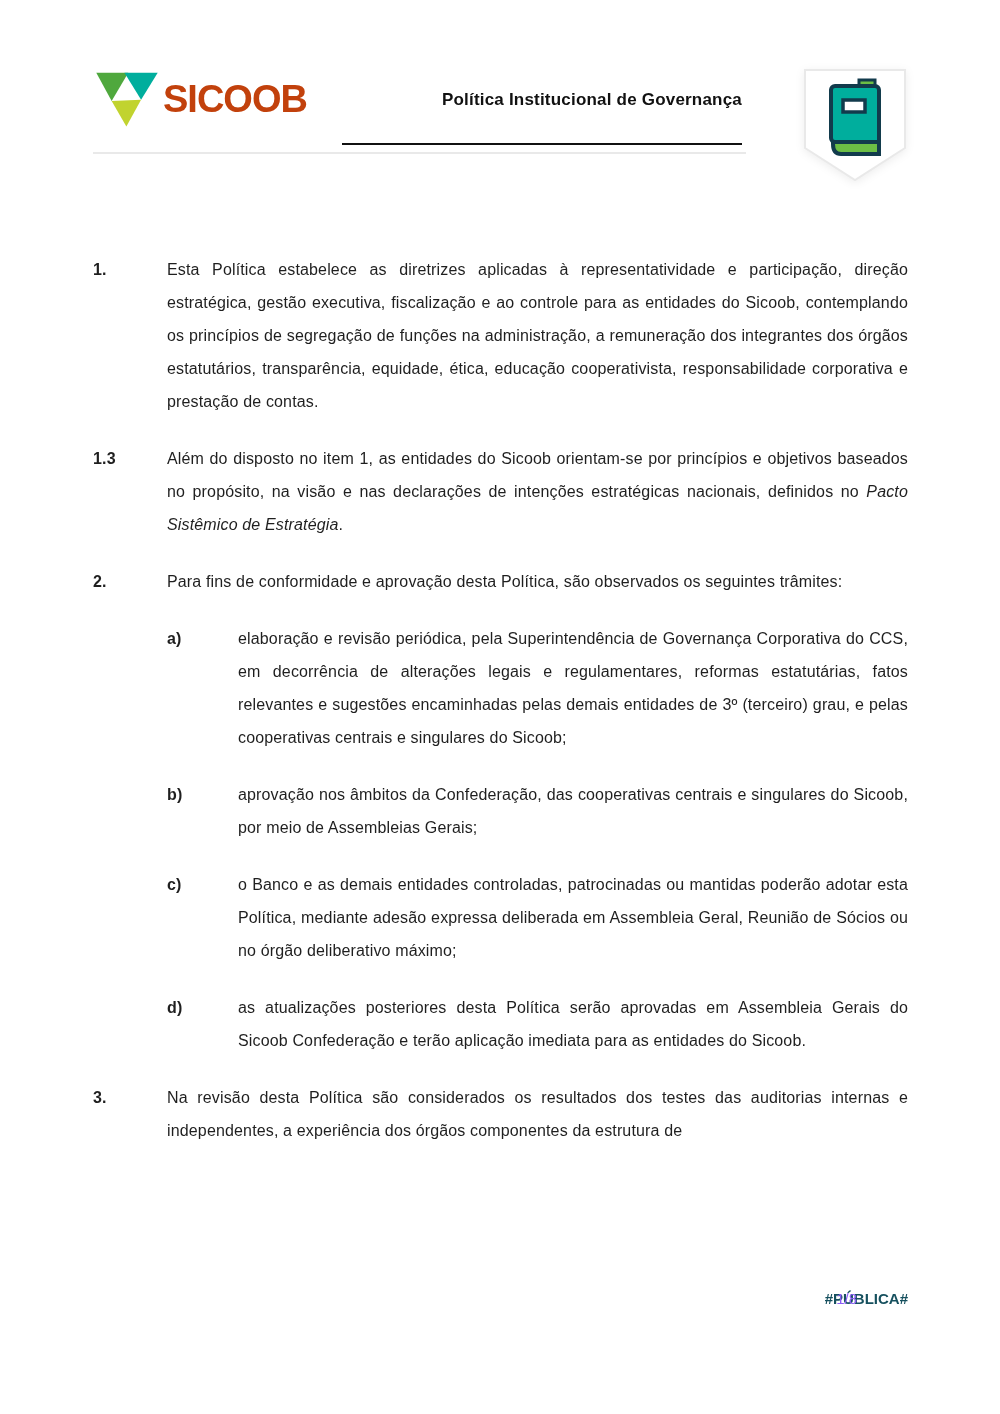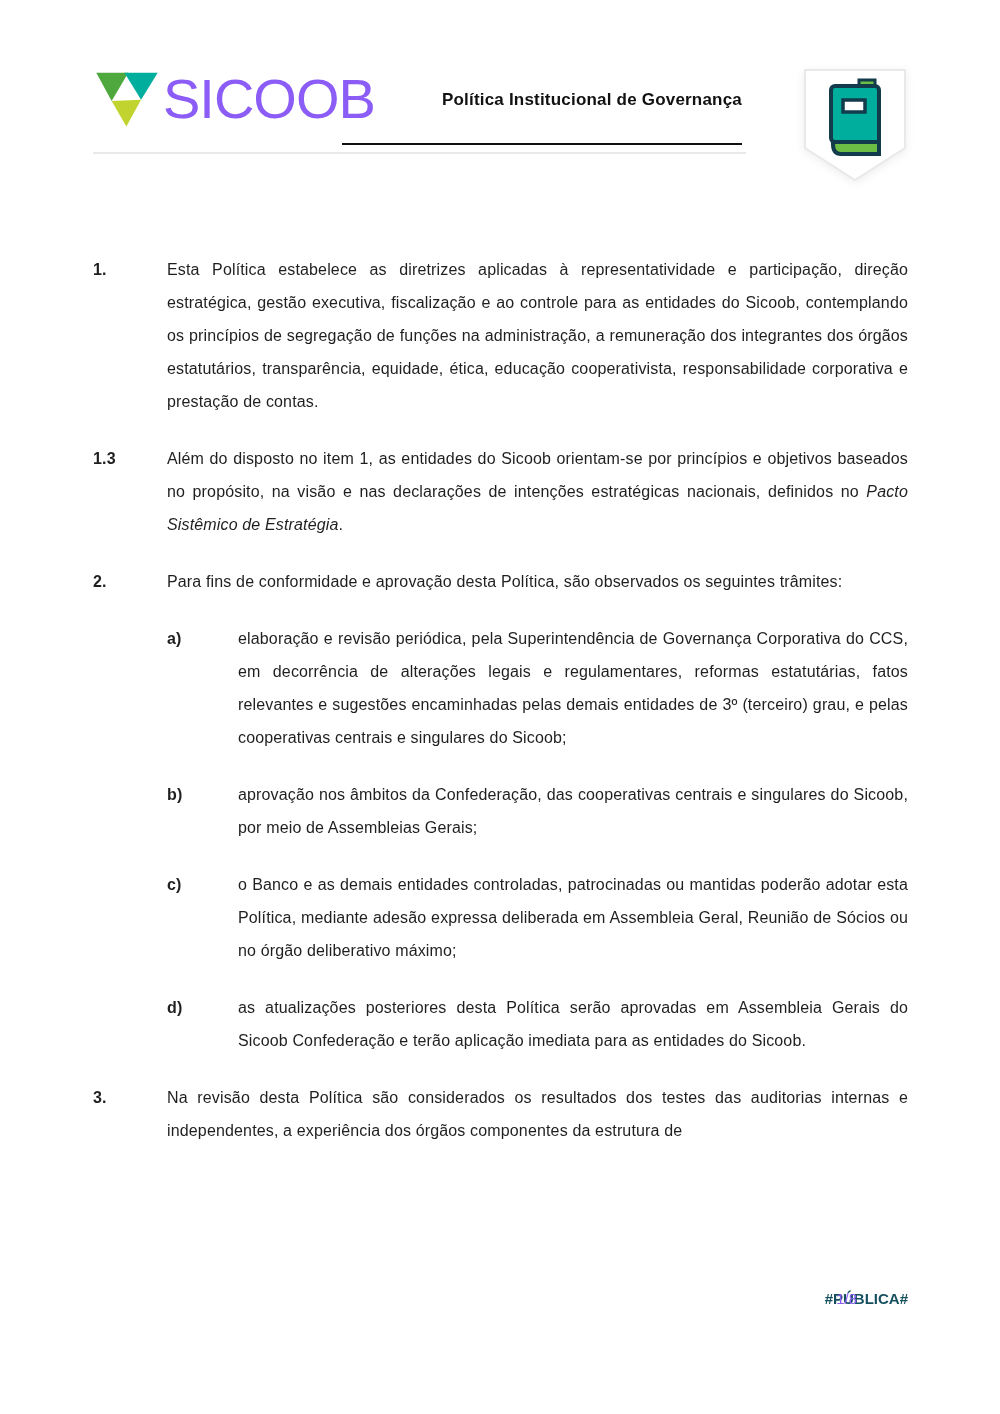--- a/index.html
+++ b/index.html
@@ -10,24 +10,24 @@
     background: #ffffff;
     font-family: "Liberation Sans", sans-serif;
     color: #1f1f1f;
     overflow: hidden;
   }
 
   
   .logo { position: absolute; left: 95px; top: 64px; display: flex; align-items: center; }
   .logo svg { width: 64px; height: 70px; display: block; }
   .logo .wordmark {
-    font-size: 56px;
-    font-weight: normal;
+    font-size: 38px;
+    font-weight: bold;
     letter-spacing: -1px;
-    color: #8b5cf6;
+    color: #c2410c;
     margin-left: 4px;
     line-height: 70px;
   }
 
   .title-block {
     position: absolute;
     left: 342px;
     top: 86px;
     width: 400px;
     text-align: right;

